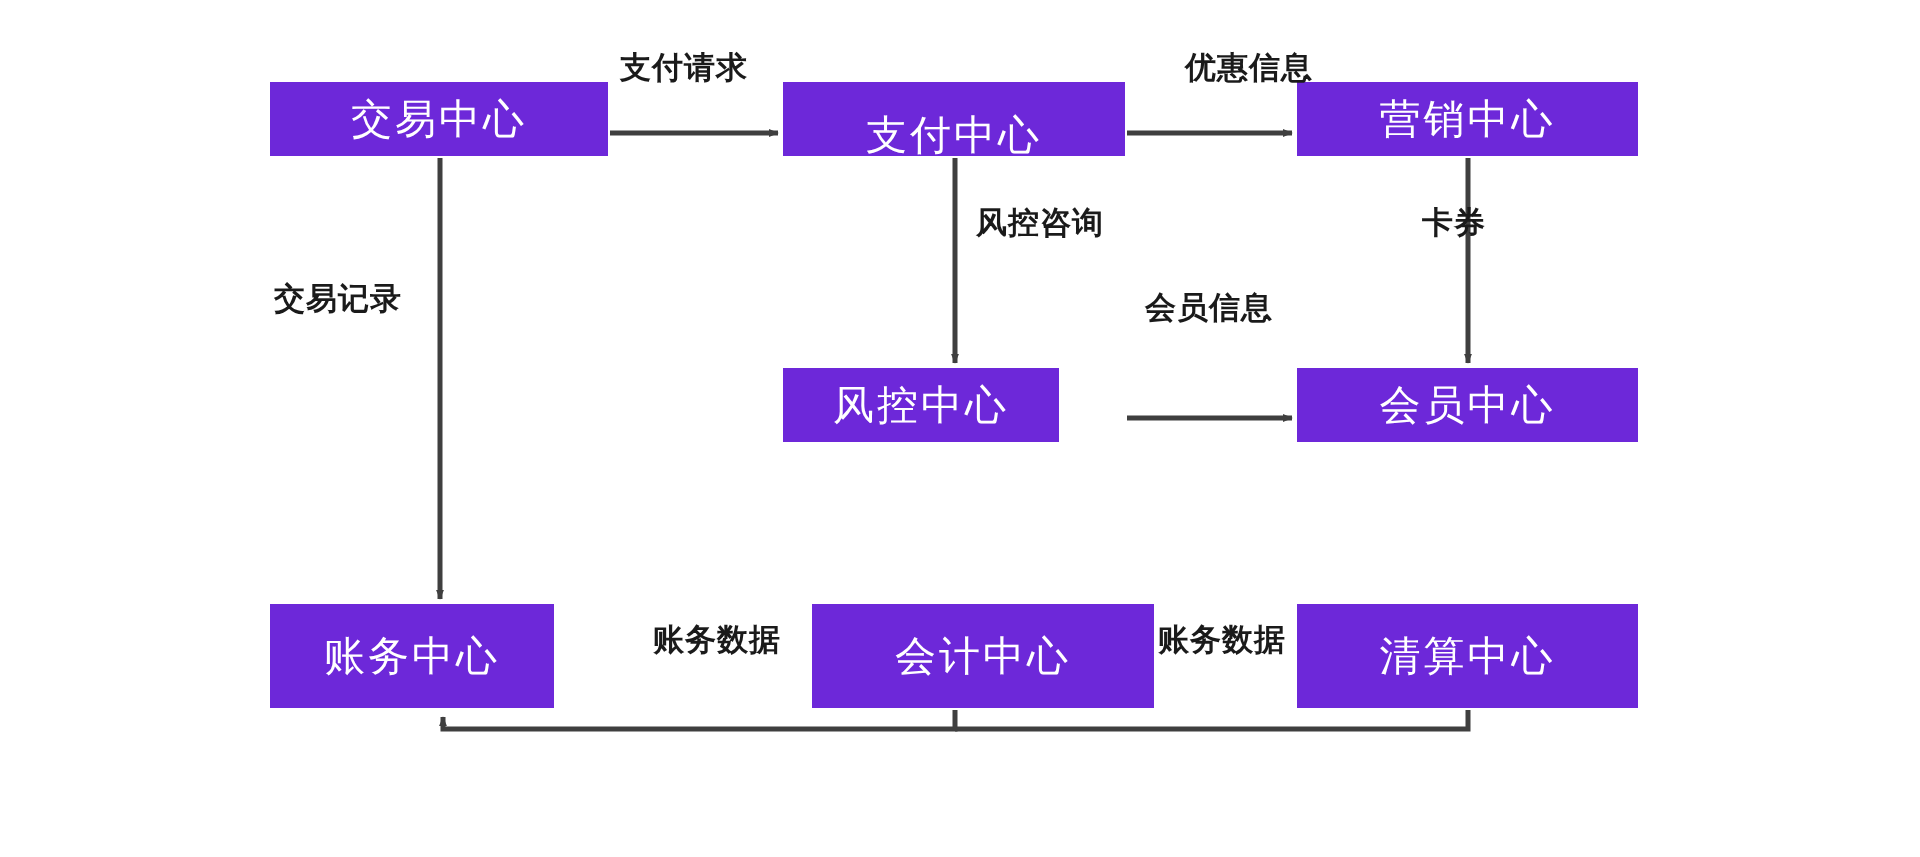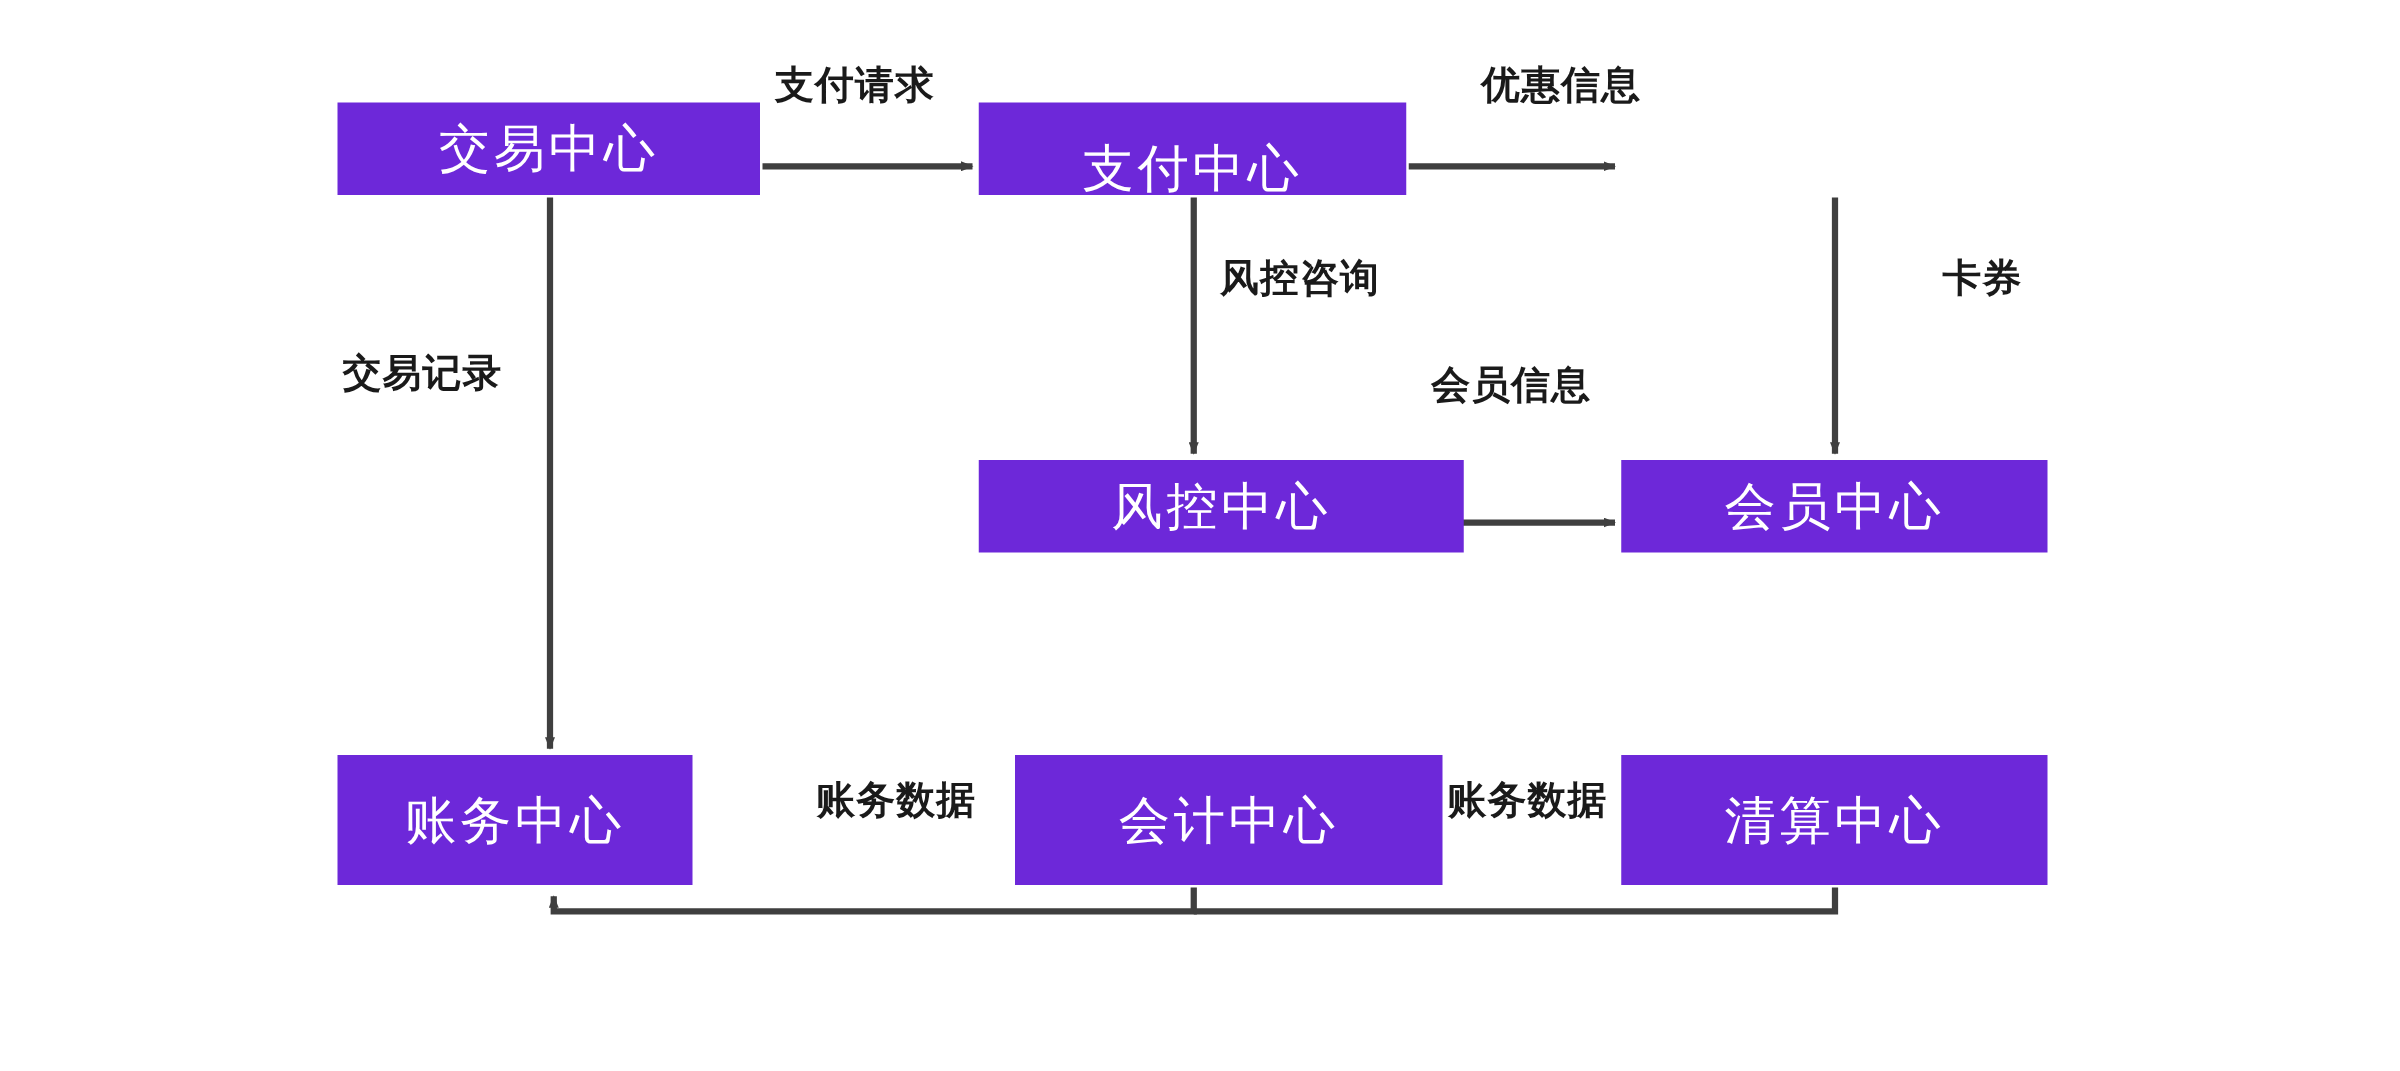--- a/index.html
+++ b/index.html
@@ -97,22 +97,25 @@
   </svg>
 
   <div class="node" style="left:270px; top:82px; width:338px; height:74px;">
     <span>交易中心</span>
   </div>
 
   <div class="node" style="left:783px; top:82px; width:342px; height:74px;align-items:flex-end;">
     <span>支付中心</span>
   </div>
 
+  <div class="node" style="left:1297px; top:82px; width:341px; height:74px;">
+    <span>营销中心</span>
+  </div>
 
-  <div class="node" style="left:783px; top:368px; width:388px; height:74px;">
+  <div class="node" style="left:783px; top:368px; width:276px; height:74px;">
     <span>风控中心</span>
   </div>
 
   <div class="node" style="left:1297px; top:368px; width:341px; height:74px;">
     <span>会员中心</span>
   </div>
 
   <div class="node" style="left:270px; top:604px; width:284px; height:104px;">
     <span>账务中心</span>
   </div>
@@ -124,21 +127,21 @@
   <div class="node" style="left:1297px; top:604px; width:341px; height:104px;">
     <span>清算中心</span>
   </div>
 
   <div class="edge-label" style="left:620px; top:52px;">支付请求</div>
 
   <div class="edge-label" style="left:1140px; top:52px;margin-left:45px;">优惠信息</div>
 
   <div class="edge-label" style="left:976px; top:207px;">风控咨询</div>
 
-  <div class="edge-label" style="left:1554px; top:207px;">卡券</div>
+  <div class="edge-label" style="left:1422px; top:207px;">卡券</div>
 
   <div class="edge-label" style="left:1145px; top:292px;">会员信息</div>
 
   <div class="edge-label" style="left:274px; top:283px;">交易记录</div>
 
   <div class="edge-label" style="left:653px; top:624px;">账务数据</div>
 
   <div class="edge-label" style="left:1158px; top:624px;">账务数据</div>
 
 </div>

